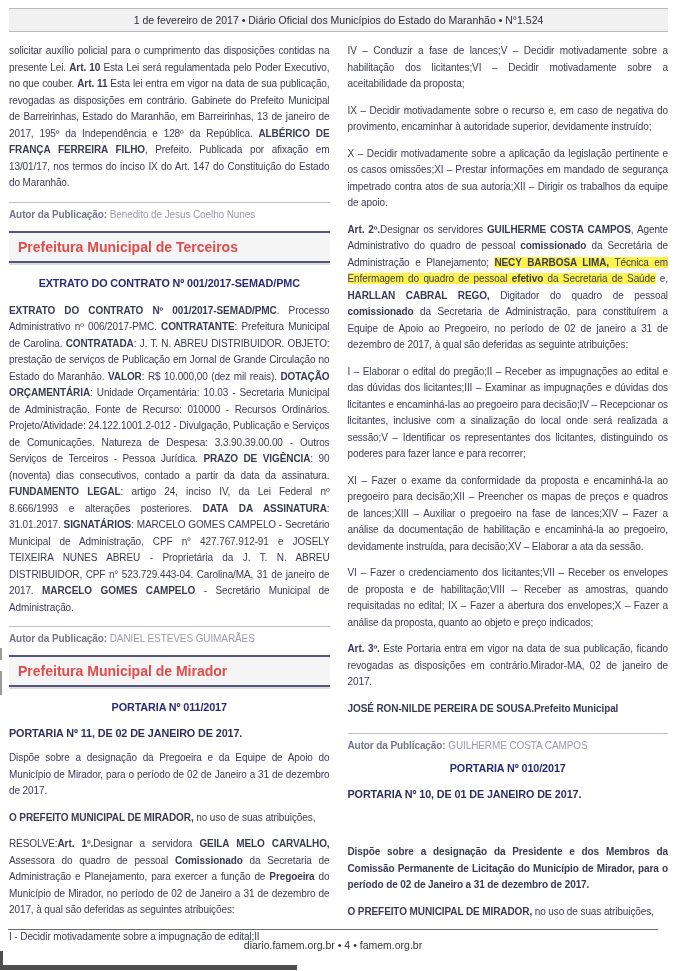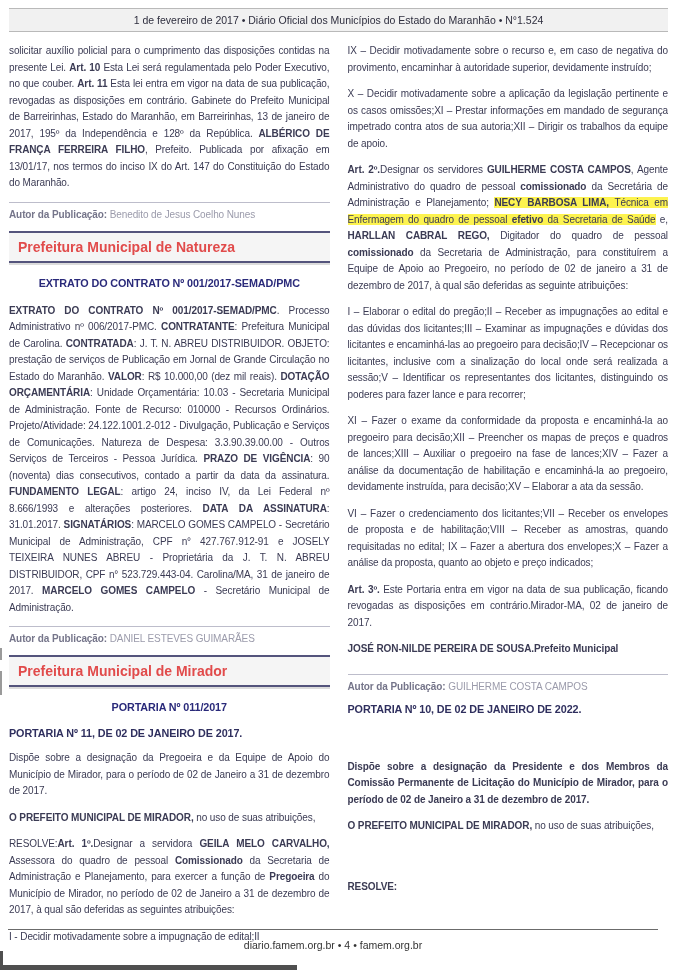--- a/index.html
+++ b/index.html
@@ -67,21 +67,21 @@
 
     <div class="col">
       <p class="p"><span>solicitar auxílio policial para o cumprimento das disposições contidas na presente Lei. </span><span class="b">Art. 10</span><span> Esta Lei será regulamentada pelo Poder Executivo, no que couber. </span><span class="b">Art. 11</span><span> Esta lei entra em vigor na data de sua publicação, revogadas as disposições em contrário. Gabinete do Prefeito Municipal de Barreirinhas, Estado do Maranhão, em Barreirinhas, 13 de janeiro de 2017, 195º da Independência e 128º da República. </span><span class="b">ALBÉRICO DE FRANÇA FERREIRA FILHO</span><span>, Prefeito. Publicada por afixação em 13/01/17, nos termos do inciso IX do Art. 147 do Constituição do Estado do Maranhão.</span></p>
 
       <div class="autor">
         <span class="lbl">Autor da Publicação:</span>
         <span>Benedito de Jesus Coelho Nunes</span>
       </div>
 
       <div class="banner">
-        <span>Prefeitura Municipal de Natureza</span>
+        <span>Prefeitura Municipal de Terceiros</span>
       </div>
 
       <div class="doc-title">EXTRATO DO CONTRATO Nº 001/2017-SEMAD/PMC</div>
 
       <p class="p"><span class="b">EXTRATO DO CONTRATO Nº 001/2017-SEMAD/PMC</span><span>. Processo Administrativo nº 006/2017-PMC. </span><span class="b">CONTRATANTE</span><span>: Prefeitura Municipal de Carolina. </span><span class="b">CONTRATADA</span><span>: J. T. N. ABREU DISTRIBUIDOR. OBJETO: prestação de serviços de Publicação em Jornal de Grande Circulação no Estado do Maranhão. </span><span class="b">VALOR</span><span>: R$ 10.000,00 (dez mil reais). </span><span class="b">DOTAÇÃO ORÇAMENTÁRIA</span><span>: Unidade Orçamentária: 10.03 - Secretaria Municipal de Administração. Fonte de Recurso: 010000 - Recursos Ordinários. Projeto/Atividade: 24.122.1001.2-012 - Divulgação, Publicação e Serviços de Comunicações. Natureza de Despesa: 3.3.90.39.00.00 - Outros Serviços de Terceiros - Pessoa Jurídica. </span><span class="b">PRAZO DE VIGÊNCIA</span><span>: 90 (noventa) dias consecutivos, contado a partir da data da assinatura. </span><span class="b">FUNDAMENTO LEGAL</span><span>: artigo 24, inciso IV, da Lei Federal nº 8.666/1993 e alterações posteriores. </span><span class="b">DATA DA ASSINATURA</span><span>: 31.01.2017. </span><span class="b">SIGNATÁRIOS</span><span>: MARCELO GOMES CAMPELO - Secretário Municipal de Administração, CPF n° 427.767.912-91 e JOSELY TEIXEIRA NUNES ABREU - Proprietária da J. T. N. ABREU DISTRIBUIDOR, CPF n° 523.729.443-04. Carolina/MA, 31 de janeiro de 2017. </span><span class="b">MARCELO GOMES CAMPELO</span><span> - Secretário Municipal de Administração.</span></p>
 
       <div class="autor">
         <span class="lbl">Autor da Publicação:</span>
         <span>DANIEL ESTEVES GUIMARÃES</span>
       </div>
@@ -98,40 +98,42 @@
 
       <p class="p"><span class="b">O PREFEITO MUNICIPAL DE MIRADOR,</span><span> no uso de suas atribuições,</span></p>
 
       <p class="p"><span>RESOLVE:</span><span class="b">Art. 1º.</span><span>Designar a servidora </span><span class="b">GEILA MELO CARVALHO,</span><span> Assessora do quadro de pessoal </span><span class="b">Comissionado</span><span> da Secretaria de Administração e Planejamento, para exercer a função de </span><span class="b">Pregoeira</span><span> do Município de Mirador, no período de 02 de Janeiro a 31 de dezembro de 2017, à qual são deferidas as seguintes atribuições:</span></p>
 
       <p class="p">I - Decidir motivadamente sobre a impugnação de edital;II</p>
 
     </div>
 
     <div class="col">
+      <p class="p">IV – Conduzir a fase de lances;V – Decidir motivadamente sobre a habilitação dos licitantes;VI – Decidir motivadamente sobre a aceitabilidade da proposta;</p>
       <p class="p">IX – Decidir motivadamente sobre o recurso e, em caso de negativa do provimento, encaminhar à autoridade superior, devidamente instruído;</p>
       <p class="p">X – Decidir motivadamente sobre a aplicação da legislação pertinente e os casos omissões;XI – Prestar informações em mandado de segurança impetrado contra atos de sua autoria;XII – Dirigir os trabalhos da equipe de apoio.</p>
 
       <p class="p"><span class="b">Art. 2º.</span><span>Designar os servidores </span><span class="b">GUILHERME COSTA CAMPOS</span><span>, Agente Administrativo do quadro de pessoal </span><span class="b">comissionado</span><span> da Secretária de Administração e Planejamento; </span><span class="b hl">NECY BARBOSA LIMA,</span><span class="hl"> Técnica em Enfermagem do quadro de pessoal </span><span class="b hl">efetivo</span><span class="hl"> da Secretaria de Saúde</span><span> e, </span><span class="b"> HARLLAN CABRAL REGO,</span><span> Digitador do quadro de pessoal </span><span class="b">comissionado</span><span> da Secretaria de Administração, para constituírem a Equipe de Apoio ao Pregoeiro, no período de 02 de janeiro a 31 de dezembro de 2017, à qual são deferidas as seguinte atribuições:</span></p>
 
       <p class="p">I – Elaborar o edital do pregão;II – Receber as impugnações ao edital e das dúvidas dos licitantes;III – Examinar as impugnações e dúvidas dos licitantes e encaminhá-las ao pregoeiro para decisão;IV – Recepcionar os licitantes, inclusive com a sinalização do local onde será realizada a sessão;V – Identificar os representantes dos licitantes, distinguindo os poderes para fazer lance e para recorrer;</p>
       <p class="p">XI – Fazer o exame da conformidade da proposta e encaminhá-la ao pregoeiro para decisão;XII – Preencher os mapas de preços e quadros de lances;XIII – Auxiliar o pregoeiro na fase de lances;XIV – Fazer a análise da documentação de habilitação e encaminhá-la ao pregoeiro, devidamente instruída, para decisão;XV – Elaborar a ata da sessão.</p>
       <p class="p">VI – Fazer o credenciamento dos licitantes;VII – Receber os envelopes de proposta e de habilitação;VIII – Receber as amostras, quando requisitadas no edital; IX – Fazer a abertura dos envelopes;X – Fazer a análise da proposta, quanto ao objeto e preço indicados;</p>
 
       <p class="p"><span class="b">Art. 3º.</span><span> Este Portaria entra em vigor na data de sua publicação, ficando revogadas as disposições em contrário.Mirador-MA, 02 de janeiro de 2017.</span></p>
 
       <p class="p sig">JOSÉ RON-NILDE PEREIRA DE SOUSA.Prefeito Municipal</p>
 
       <div class="autor">
         <span class="lbl">Autor da Publicação:</span>
         <span>GUILHERME COSTA CAMPOS</span>
       </div>
 
+      <div class="doc-title">PORTARIA Nº 010/2017</div>
 
-      <div class="doc-heading">PORTARIA Nº 10, DE 02 DE JANEIRO DE 2022.</div>
+      <div class="doc-heading">PORTARIA Nº 10, DE 01 DE JANEIRO DE 2017.</div>
 
       <p class="p bold-par">Dispõe sobre a designação da Presidente e dos Membros da Comissão Permanente de Licitação do Município de Mirador, para o período de 02 de Janeiro a 31 de dezembro de 2017.</p>
 
       <p class="p"><span class="b">O PREFEITO MUNICIPAL DE MIRADOR,</span><span> no uso de suas atribuições,</span></p>
 
       <p class="p bold-par">RESOLVE:</p>
 
     </div>
 
   </div>

